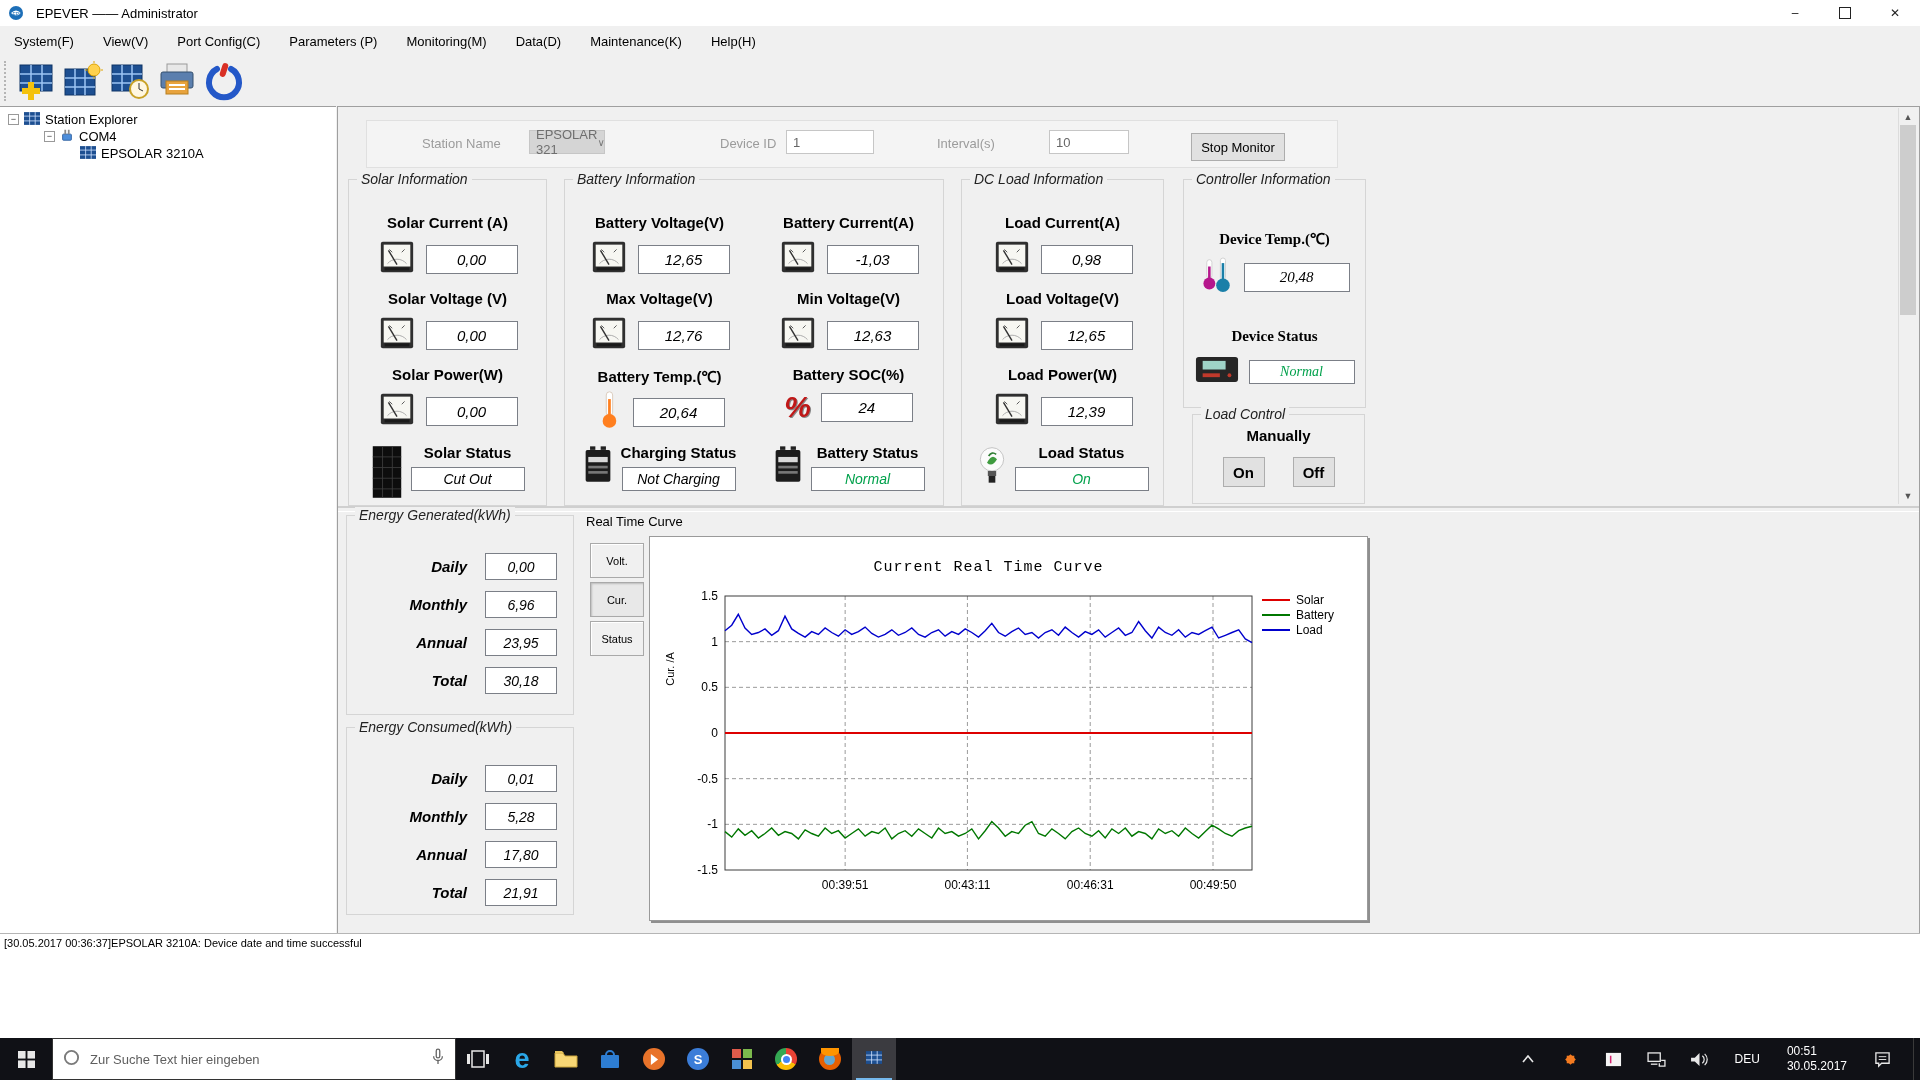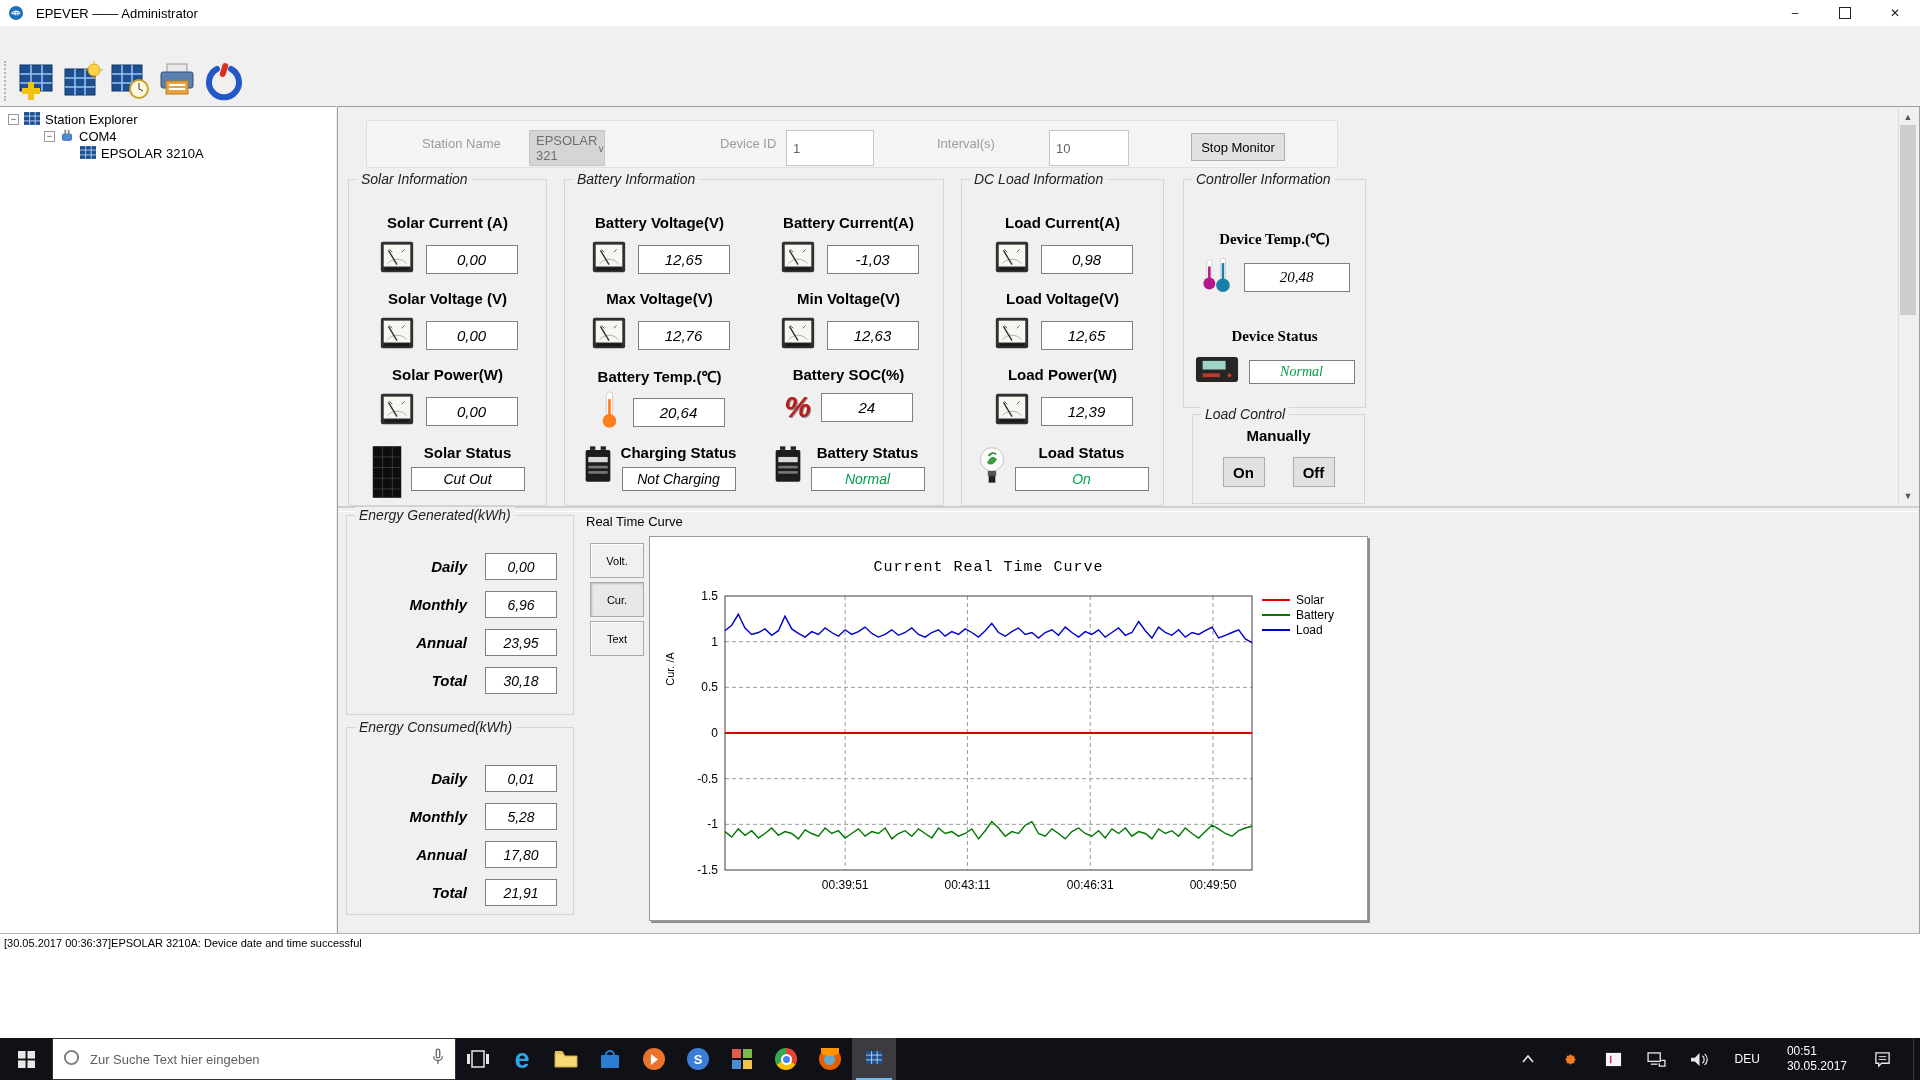--- a/index.html
+++ b/index.html
@@ -22,21 +22,21 @@
   
   .tree{position:absolute;left:0;top:106px;width:336px;height:826px;background:#ffffff;border-top:1px solid #9f9f9f;font-size:13px;}
   .tree-row{position:absolute;height:17px;display:flex;align-items:center;gap:5px;white-space:nowrap;}
   .expander{width:11px;height:11px;border:1px solid #999;background:#fff;font-size:9px;line-height:9px;text-align:center;color:#333;box-sizing:border-box;}
   
   .right{position:absolute;left:337px;top:106px;width:1581px;height:826px;background:#f0f0f0;border:1px solid #9f9f9f;box-sizing:content-box;}
   .divider{position:absolute;left:0;top:399px;width:1581px;height:3px;border-top:2px solid #cfcfcf;border-bottom:1px solid #fff;}
   
   .station-bar{position:absolute;left:28px;top:13px;width:970px;height:46px;background:#f4f4f4;border:1px solid #e0e0e0;}
   .sb-label{position:absolute;top:15px;font-size:13px;color:#9b9b9b;}
-  .sb-field{position:absolute;top:9px;height:36px;border:1px solid #c6c6c6;background:#fff;font-size:13px;color:#666;display:flex;align-items:center;padding:0 6px;box-sizing:border-box;}
+  .sb-field{position:absolute;top:9px;height:24px;border:1px solid #c6c6c6;background:#fff;font-size:13px;color:#666;display:flex;align-items:center;padding:0 6px;box-sizing:border-box;}
   .combo{background:#d5d5d5;color:#6f6f6f;justify-content:space-between;}
   .combo .chev{font-size:10px;color:#777;}
   .sb-btn{position:absolute;top:12px;height:26px;background:#e1e1e1;border:1px solid #adadad;font-size:13px;display:flex;align-items:center;justify-content:center;}
   
   .grp{position:absolute;border:1px solid #d5d5d5;background:#f0f0f0;box-sizing:border-box;}
   .grp-title{position:absolute;top:-9px;left:8px;background:#f0f0f0;padding:0 4px;font-style:italic;font-size:14px;color:#222;white-space:nowrap;}
   .m-label{font-weight:bold;font-size:15px;text-align:center;padding-top:8px;height:22px;}
   .m-line{display:flex;justify-content:center;align-items:center;gap:10px;margin-top:2px;}
   .metric{height:76px;box-sizing:border-box;}
   .valuebox{width:90px;height:27px;border:1px solid #7b7f87;background:#fff;display:flex;align-items:center;justify-content:center;font-style:italic;font-size:15px;}
@@ -102,20 +102,30 @@
     <span class="title-text">EPEVER —— Administrator</span>
     <div class="win-btns">
       <div class="win-btn">–</div>
       <div class="win-btn">
           <span class="maxbox"></span>
         </div>
       <div class="win-btn">✕</div>
     </div>
   </div>
 
+  <div class="menubar">
+    <span class="menu-item">System(F)</span>
+    <span class="menu-item">View(V)</span>
+    <span class="menu-item">Port Config(C)</span>
+    <span class="menu-item">Parameters (P)</span>
+    <span class="menu-item">Monitoring(M)</span>
+    <span class="menu-item">Data(D)</span>
+    <span class="menu-item">Maintenance(K)</span>
+    <span class="menu-item">Help(H)</span>
+  </div>
 
   <div class="toolbar">
     <span class="tb-grip"></span>
     <span class="tool-icon">
       <svg viewBox="0 0 40 40" width="40" height="40">
           <rect x="4" y="4" width="32" height="26" fill="#1d4f91" stroke="#0f3566"></rect>
           <g stroke="#9cc4f5" stroke-width="1.5">
             <line x1="15" y1="4" x2="15" y2="30"></line>
             <line x1="26" y1="4" x2="26" y2="30"></line>
             <line x1="4" y1="13" x2="36" y2="13"></line>
@@ -567,21 +577,21 @@
       <div class="en-row">
         <span class="en-label">Total</span>
         <div class="en-box">21,91</div>
       </div>
     </div>
 
     <span class="rtc-label">Real Time Curve</span>
     <div class="tabcol">
       <div class="tabbtn">Volt.</div>
       <div class="tabbtn active">Cur.</div>
-      <div class="tabbtn">Text</div>
+      <div class="tabbtn">Status</div>
     </div>
     <div class="chart-panel">
       <svg id="chart-svg" width="717" height="383" viewBox="0 0 717 383">
           <text x="338.5" y="34" text-anchor="middle" font-family="&quot;Liberation Mono&quot;,&quot;DejaVu Sans Mono&quot;,monospace" font-size="15" letter-spacing="1">Current Real Time Curve</text>
           <text x="24" y="132" text-anchor="middle" font-size="11" transform="rotate(-90 24 132)" font-family="&quot;Liberation Sans&quot;,sans-serif">Cur. /A</text>
           <text x="68" y="63" text-anchor="end" font-size="12" font-family="&quot;Liberation Sans&quot;,sans-serif">1.5</text>
           <line x1="75" y1="104.66666666666666" x2="602" y2="104.66666666666666" stroke="#9a9a9a" stroke-dasharray="4 3" stroke-width="1"></line>
           <text x="68" y="108.66666666666666" text-anchor="end" font-size="12" font-family="&quot;Liberation Sans&quot;,sans-serif">1</text>
           <line x1="75" y1="150.33333333333331" x2="602" y2="150.33333333333331" stroke="#9a9a9a" stroke-dasharray="4 3" stroke-width="1"></line>
           <text x="68" y="154.33333333333331" text-anchor="end" font-size="12" font-family="&quot;Liberation Sans&quot;,sans-serif">0.5</text>

